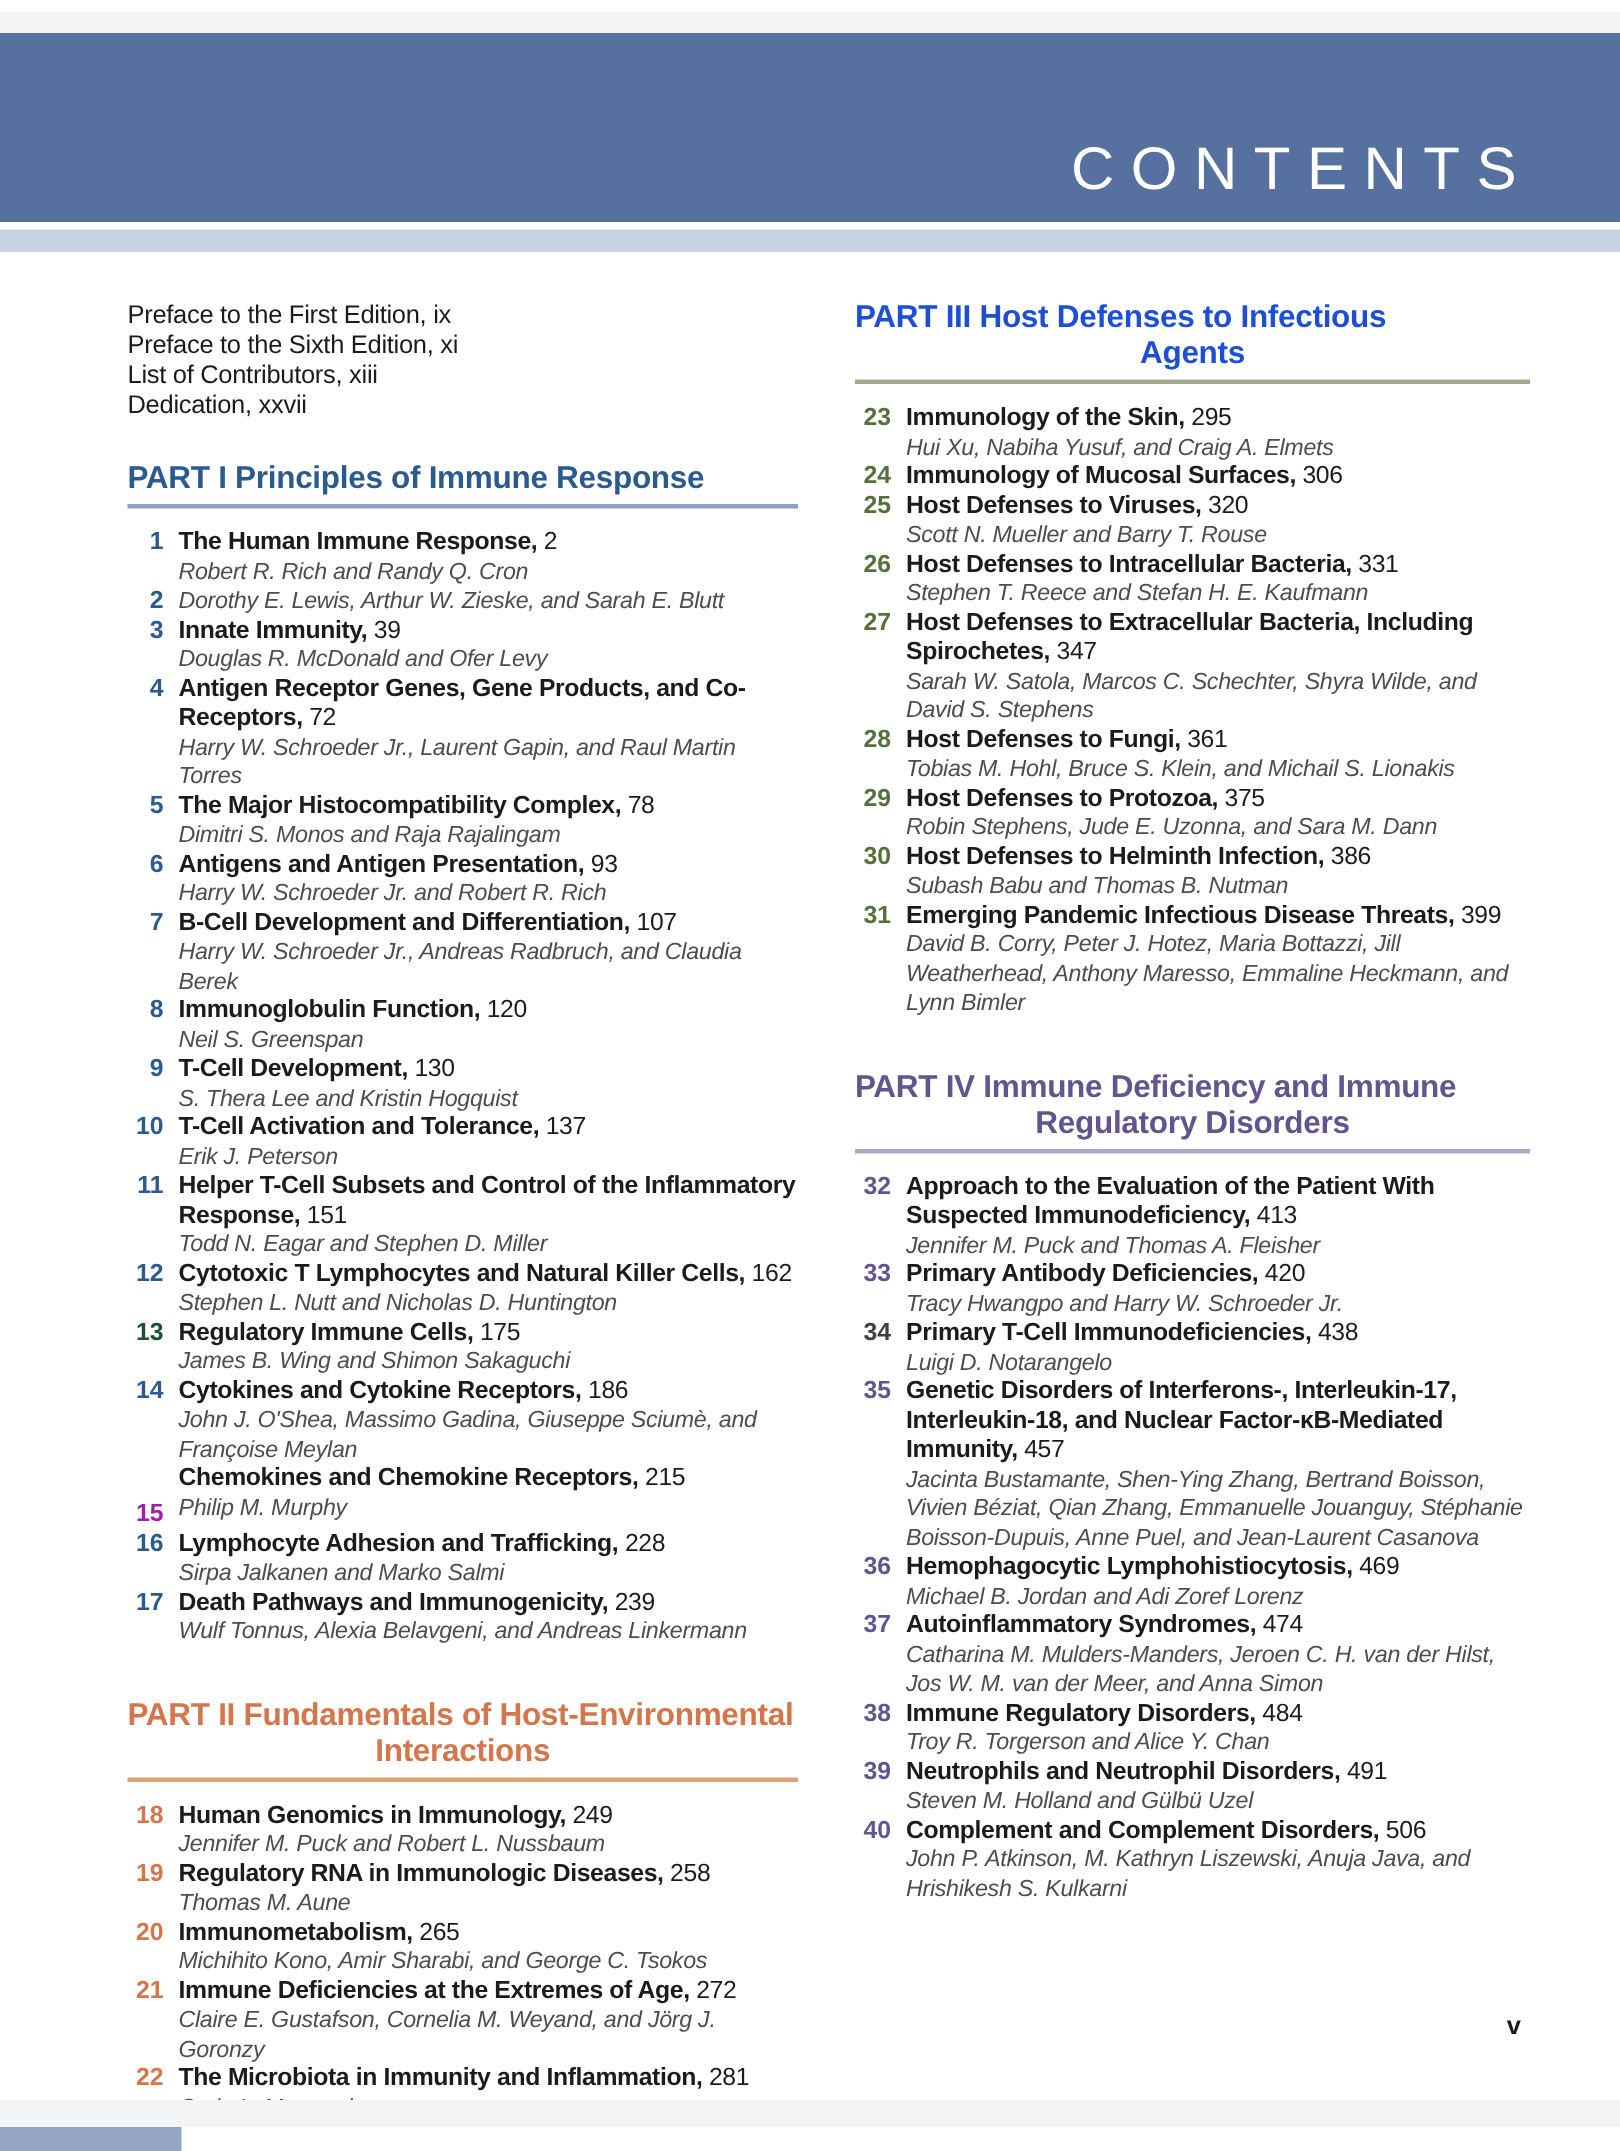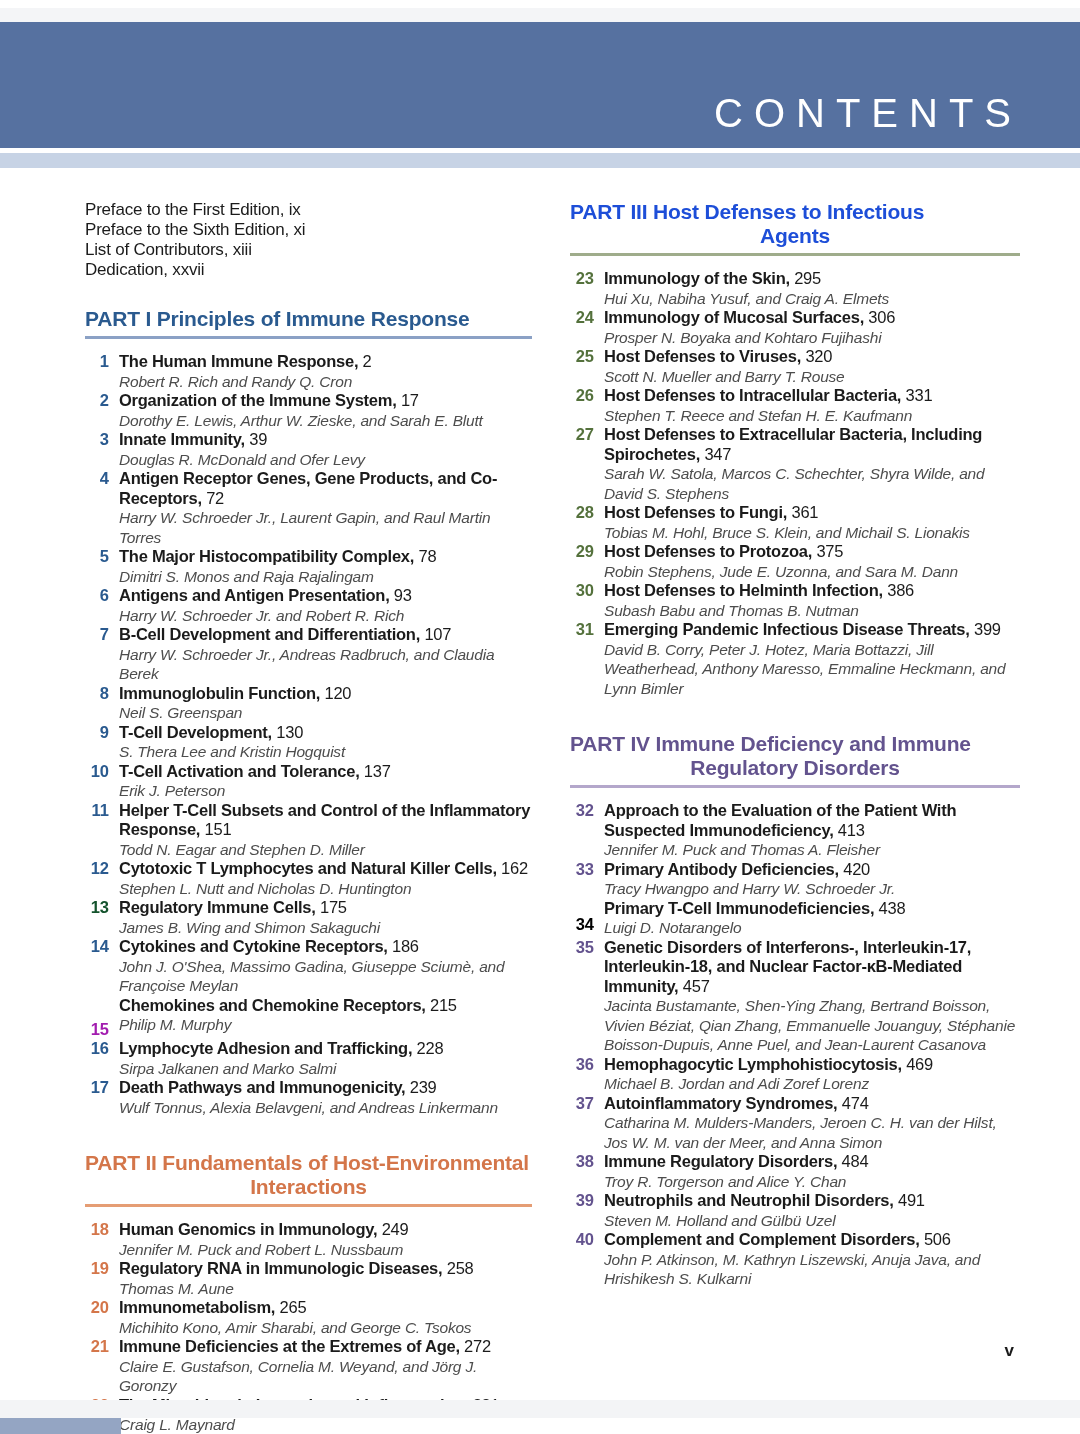--- a/index.html
+++ b/index.html
@@ -70,21 +70,20 @@
           <div class="chapter">
             <div class="ch-num" style="color: rgb(42, 90, 143);">1</div>
             <div class="ch-body">
               <div class="ch-title"><span>The Human Immune Response,</span> <span class="ch-page">2</span></div>
               <div class="ch-authors">Robert R. Rich and Randy Q. Cron</div>
             </div>
           </div>
           <div class="chapter">
             <div class="ch-num" style="color: rgb(42, 90, 143);">2</div>
             <div class="ch-body">
-              <div class="ch-title"><span>Organization of the Immune System,</span> <span class="ch-page">17</span></div>
               <div class="ch-authors">Dorothy E. Lewis, Arthur W. Zieske, and Sarah E. Blutt</div>
             </div>
           </div>
           <div class="chapter">
             <div class="ch-num" style="color: rgb(42, 90, 143);">3</div>
             <div class="ch-body">
               <div class="ch-title"><span>Innate Immunity,</span> <span class="ch-page">39</span></div>
               <div class="ch-authors">Douglas R. McDonald and Ofer Levy</div>
             </div>
           </div>
@@ -241,21 +240,20 @@
             <div class="ch-num" style="color: rgb(84, 113, 60);">23</div>
             <div class="ch-body">
               <div class="ch-title"><span>Immunology of the Skin,</span> <span class="ch-page">295</span></div>
               <div class="ch-authors">Hui Xu, Nabiha Yusuf, and Craig A. Elmets</div>
             </div>
           </div>
           <div class="chapter">
             <div class="ch-num" style="color: rgb(84, 113, 60);">24</div>
             <div class="ch-body">
               <div class="ch-title"><span>Immunology of Mucosal Surfaces,</span> <span class="ch-page">306</span></div>
-              <div class="ch-authors">Prosper N. Boyaka and Kohtaro Fujihashi</div>
             </div>
           </div>
           <div class="chapter">
             <div class="ch-num" style="color: rgb(84, 113, 60);">25</div>
             <div class="ch-body">
               <div class="ch-title"><span>Host Defenses to Viruses,</span> <span class="ch-page">320</span></div>
               <div class="ch-authors">Scott N. Mueller and Barry T. Rouse</div>
             </div>
           </div>
           <div class="chapter">
@@ -315,21 +313,21 @@
             </div>
           </div>
           <div class="chapter">
             <div class="ch-num" style="color: rgb(99, 83, 142);">33</div>
             <div class="ch-body">
               <div class="ch-title"><span>Primary Antibody Deficiencies,</span> <span class="ch-page">420</span></div>
               <div class="ch-authors">Tracy Hwangpo and Harry W. Schroeder Jr.</div>
             </div>
           </div>
           <div class="chapter">
-            <div class="ch-num" style="color: #000000; margin-top: 16px;">34</div>
+            <div class="ch-num" style="color: #404040;">34</div>
             <div class="ch-body">
               <div class="ch-title"><span>Primary T-Cell Immunodeficiencies,</span> <span class="ch-page">438</span></div>
               <div class="ch-authors">Luigi D. Notarangelo</div>
             </div>
           </div>
           <div class="chapter">
             <div class="ch-num" style="color: rgb(99, 83, 142);">35</div>
             <div class="ch-body">
               <div class="ch-title"><span>Genetic Disorders of Interferons-, Interleukin-17, Interleukin-18, and Nuclear Factor-κB-Mediated Immunity,</span> <span class="ch-page">457</span></div>
               <div class="ch-authors">Jacinta Bustamante, Shen-Ying Zhang, Bertrand Boisson, Vivien Béziat, Qian Zhang, Emmanuelle Jouanguy, Stéphanie Boisson-Dupuis, Anne Puel, and Jean-Laurent Casanova</div>

